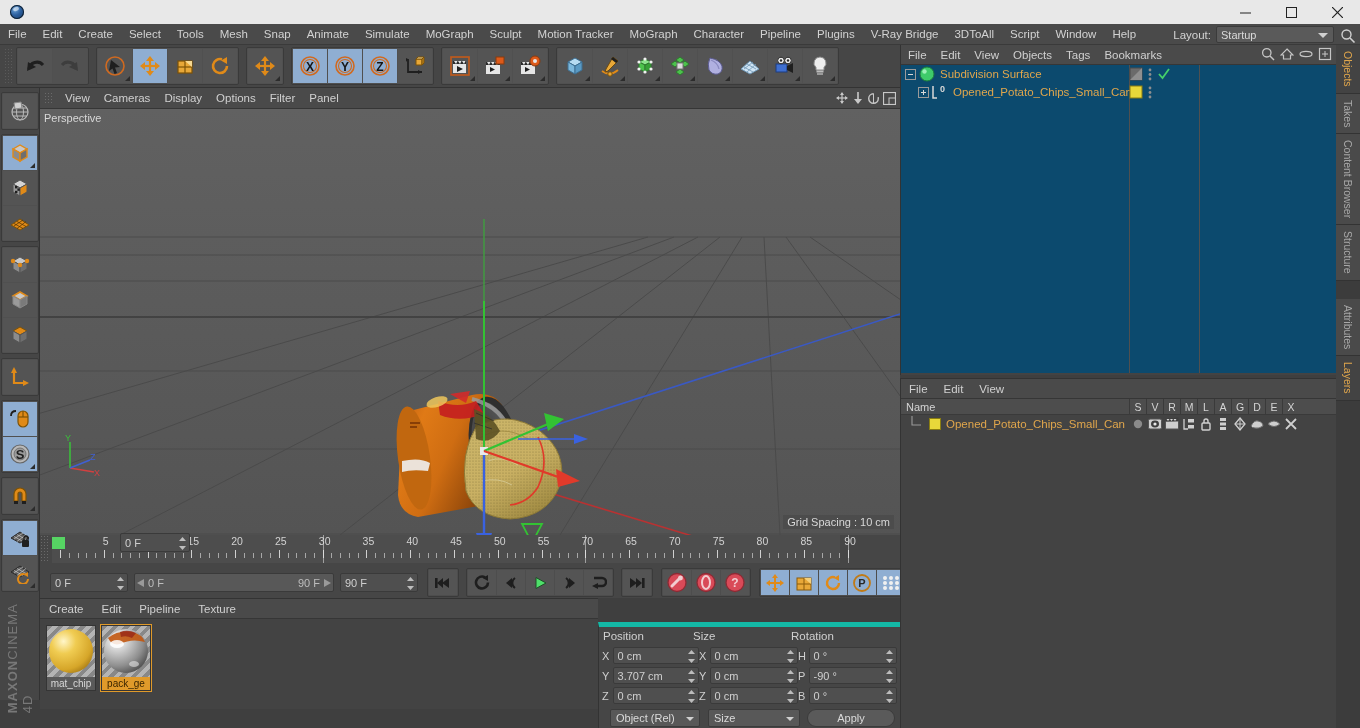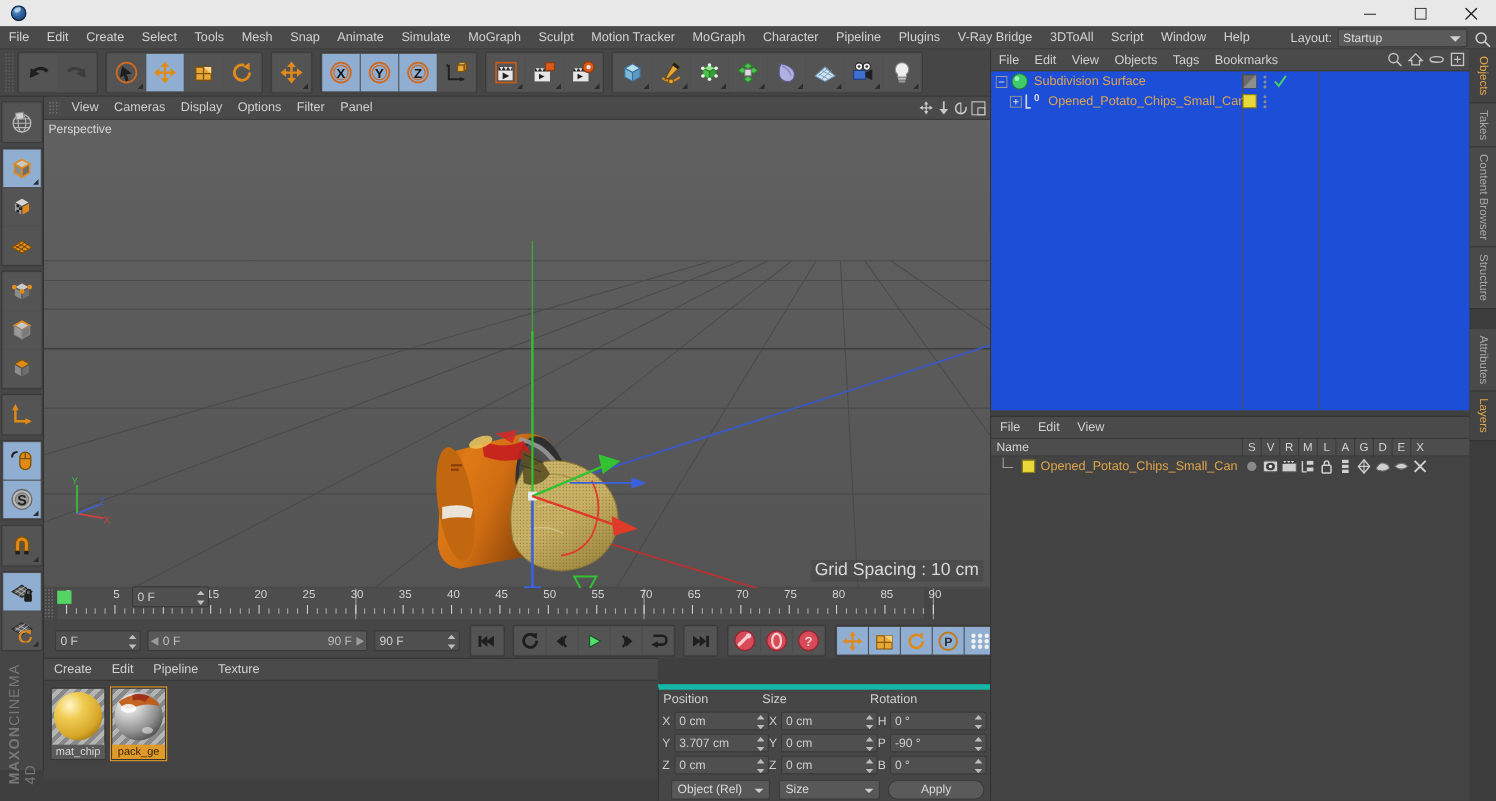--- a/index.html
+++ b/index.html
@@ -94,21 +94,21 @@
   .vpwrap { position:absolute; left:40px; top:88px; width:860px; height:447px; background:#464646;}
   .vphead { height:21px; background:#4a4a4a; display:flex; align-items:center; position:relative;
     border-bottom:1px solid #363636;}
   .vphead .grip2 { width:10px;height:12px;margin:0 4px;
     background-image: radial-gradient(#6a6a6a 1px, transparent 1px); background-size:3px 3px;}
   .vphead .mi { padding:0 7px; font-size:11.5px; color:#d0d0d0; }
   .vpicons { position:absolute; right:4px; top:3px; display:flex; gap:3px; align-items:center;}
   .vport { position:absolute; left:0; top:21px; width:860px; height:426px;
     background:#5a5a5a; overflow:hidden; }
   .perslabel { position:absolute; left:4px; top:3px; font-size:11px; color:#d8d8d8; z-index:5;}
-  .gridlabel { position:absolute; right:6px; bottom:6px; font-size:16px; color:#d8d8d8; z-index:5;
+  .gridlabel { position:absolute; right:6px; bottom:6px; font-size:11px; color:#d8d8d8; z-index:5;
      background:rgba(70,70,70,.55); padding:1px 4px;}
   .axisind { position:absolute; left:16px; bottom:55px; z-index:5;}
 
   
   .tlwrap { position:absolute; left:40px; top:535px; width:860px; height:63px; background:#464646;}
   .tlruler { position:relative; height:28px; background:#4d4d4d; margin-left:12px; margin-right:60px;}
   .tlgripv{ position:absolute; left:0; top:0; width:10px; height:28px;
      background-image: radial-gradient(#6a6a6a 1px, transparent 1px); background-size:3px 3px;}
   .tlcontrols { position:absolute; left:10px; top:33px; display:flex; align-items:center; gap:0;}
   .numfield { height:19px; background:#4f4f4f; border:1px solid #3a3a3a; border-radius:2px;
@@ -154,21 +154,21 @@
   .applybtn { height:18px; background:#5a5a5a; border:1px solid #3b3b3b; border-radius:9px;
      display:flex; align-items:center; justify-content:center; color:#dadada; font-size:11px;}
 
   
   .objwrap { position:absolute; left:900px; top:45px; width:436px; height:330px; background:#434343;
      border-left:1px solid #333;}
   .objhead { height:20px; background:#4a4a4a; display:flex; align-items:center; position:relative;
      border-bottom:1px solid #363636;}
   .objhead .mi{ padding:0 7px; font-size:11.5px; color:#d0d0d0;}
   .objicons{ position:absolute; right:4px; top:2px; display:flex; gap:5px; align-items:center;}
-  .objlist { position:relative; height:308px; background:#1d4ed8;}
+  .objlist { position:relative; height:308px; background:#0c4a6e;}
   .objrow { display:flex; align-items:center; height:18px; position:relative; padding-left:4px;}
   .objrow .nm { font-size:11.5px; margin-left:3px; }
   .objrow .tagarea { position:absolute; left:228px; top:0; height:18px; display:flex; align-items:center; gap:4px;}
   .objcolhdr { position:absolute; left:228px; top:0; width:1px; height:308px; background:#505050;}
   .objcolhdr2 { position:absolute; left:298px; top:0; width:1px; height:308px; background:#505050;}
 
   
   .laywrap { position:absolute; left:900px; top:378px; width:436px; height:350px; background:#434343;
      border-left:1px solid #333; border-top:1px solid #333;}
   .layhead { height:20px; background:#4a4a4a; display:flex; align-items:center;

